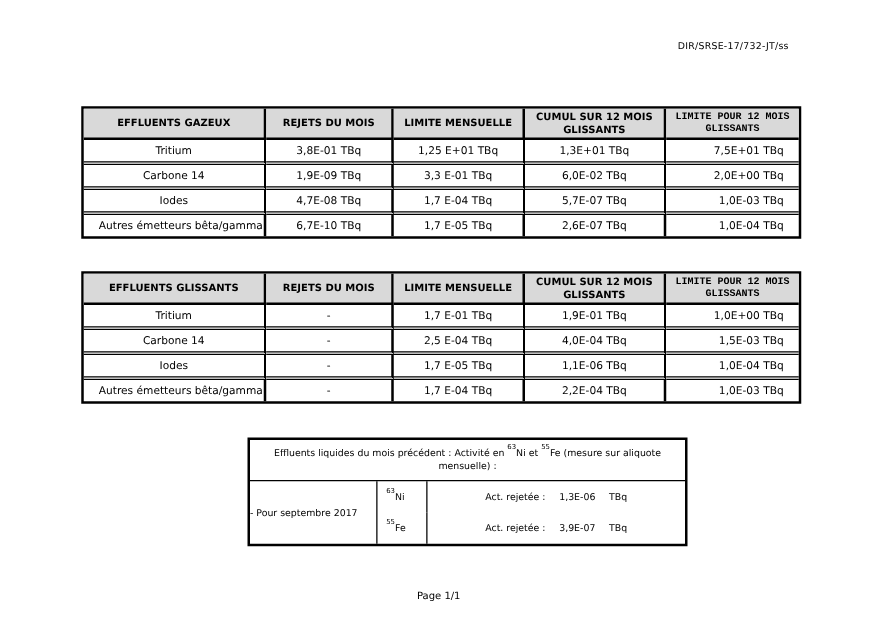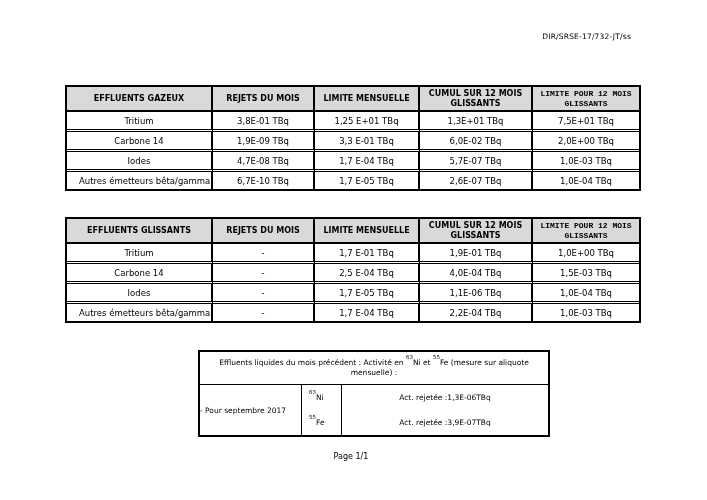--- a/index.html
+++ b/index.html
@@ -40,21 +40,21 @@
     border-bottom: 2px solid #000;
   }
   table.tbl th:last-child { border-right: 0; font-family: Liberation Mono, monospace; }
   table.tbl td {
     height: 17px; text-align: center; vertical-align: middle;
     border-right: 2px solid #000;
     border-bottom: 3px double #000;
     padding: 0 12px;
     white-space: nowrap; overflow: hidden;
   }
-  table.tbl td:last-child { border-right: 0; }
+  table.tbl td:last-child { border-right: 0; text-align: right; }
   table.tbl tbody tr:last-child td { border-bottom: 0; }
 
   table.note {
     position: absolute; left: 198px; top: 350px;
     width: 348px; table-layout: fixed;
     border-collapse: separate; border-spacing: 0;
     border: 2px solid #000;
     font-size: 7.5px;
   }
   table.note td { vertical-align: middle; }
@@ -68,28 +68,28 @@
     text-align: left; padding: 0 0;
     height: 46px;
   }
   .note-iso {
     border-right: 1.5px solid #000;
     text-align: left; padding: 0 0 0 7px;
     height: 23px;
   }
   .note-act { text-align: center; height: 23px; }
   .note-act .act-row {
-    display: flex; justify-content: center; align-items: center; 
+    display: flex; justify-content: center; align-items: center; gap: 11px;
   }
   sup.iso {
     font-size: 5.5px; line-height: 0;
     position: relative; top: -0.45em;
   }
   .footer {
-    position: absolute; top: 452px; left: 65px; width: 572px;
+    position: absolute; top: 472px; left: 65px; width: 572px;
     text-align: center; font-size: 8px;
   }
 </style>
 </head>
 <body>
 
 <div class="page">
 
   <div class="ref">DIR/SRSE-17/732-JT/ss</div>
 

